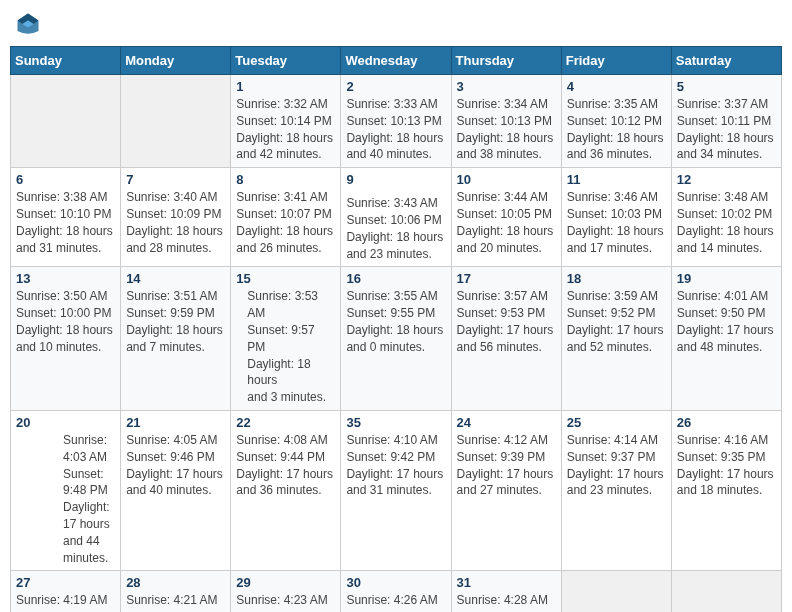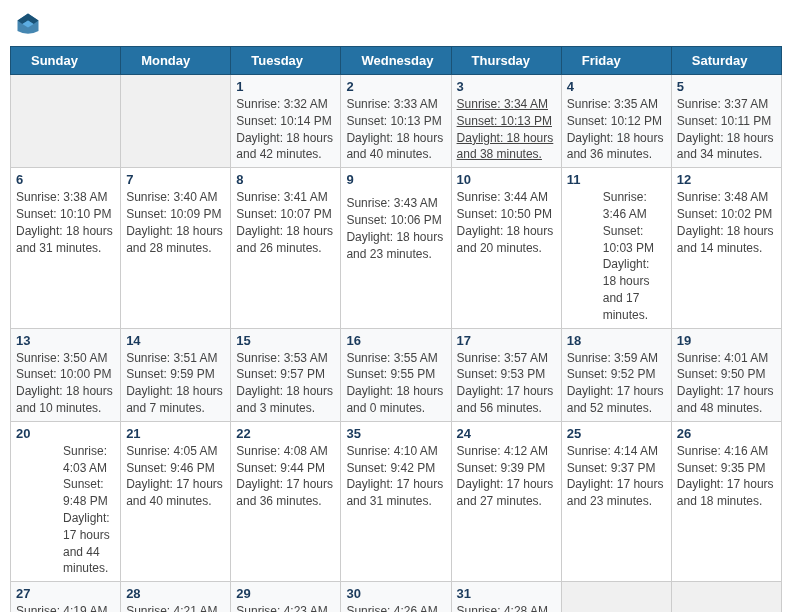--- a/index.html
+++ b/index.html
@@ -49,21 +49,21 @@
     table {
       width: 100%;
       border-collapse: collapse;
       table-layout: fixed;
     }
     thead tr {
       background-color: #2471a3;
       color: white;
     }
     thead th {
-      padding: 6px 20px;
+      padding: 6px 4px;
       font-size: 13px;
       font-weight: bold;
       text-align: left;
       border: 1px solid #1a5276;
     }
     tbody tr {
       background-color: #fff;
     }
     tbody tr:nth-child(odd) {
       background-color: #f8f9fa;
@@ -138,21 +138,21 @@
         </td>
         <td>
           <span class="day-number">2</span>
           <div class="day-info" style="white-space: pre-line;">Sunrise: 3:33 AM
 Sunset: 10:13 PM
 Daylight: 18 hours
 and 40 minutes.</div>
         </td>
         <td>
           <span class="day-number">3</span>
-          <div class="day-info" style="white-space: pre-line; text-decoration: underline;">Sunrise: 3:34 AM
+          <div class="day-info" style="white-space: pre-line;">Sunrise: 3:34 AM
 Sunset: 10:13 PM
 Daylight: 18 hours
 and 38 minutes.</div>
         </td>
         <td>
           <span class="day-number">4</span>
           <div class="day-info" style="white-space: pre-line;">Sunrise: 3:35 AM
 Sunset: 10:12 PM
 Daylight: 18 hours
 and 36 minutes.</div>
@@ -190,27 +190,27 @@
         <td>
           <span class="day-number">9</span>
           <div class="day-info" style="white-space: pre-line; margin-top: 8px;">Sunrise: 3:43 AM
 Sunset: 10:06 PM
 Daylight: 18 hours
 and 23 minutes.</div>
         </td>
         <td>
           <span class="day-number">10</span>
           <div class="day-info" style="white-space: pre-line;">Sunrise: 3:44 AM
-Sunset: 10:50 PM
+Sunset: 10:05 PM
 Daylight: 18 hours
 and 20 minutes.</div>
         </td>
         <td>
           <span class="day-number">11</span>
-          <div class="day-info" style="white-space: pre-line; margin-left: 36px;">Sunrise: 3:46 AM
+          <div class="day-info" style="white-space: pre-line;">Sunrise: 3:46 AM
 Sunset: 10:03 PM
 Daylight: 18 hours
 and 17 minutes.</div>
         </td>
         <td>
           <span class="day-number">12</span>
           <div class="day-info" style="white-space: pre-line;">Sunrise: 3:48 AM
 Sunset: 10:02 PM
 Daylight: 18 hours
 and 14 minutes.</div>
@@ -226,21 +226,21 @@
         </td>
         <td>
           <span class="day-number">14</span>
           <div class="day-info" style="white-space: pre-line;">Sunrise: 3:51 AM
 Sunset: 9:59 PM
 Daylight: 18 hours
 and 7 minutes.</div>
         </td>
         <td>
           <span class="day-number">15</span>
-          <div class="day-info" style="white-space: pre-line;">Sunrise: 3:53 AM
+          <div class="day-info" style="white-space: pre-line; margin-left: 11px;">Sunrise: 3:53 AM
 Sunset: 9:57 PM
 Daylight: 18 hours
 and 3 minutes.</div>
         </td>
         <td>
           <span class="day-number">16</span>
           <div class="day-info" style="white-space: pre-line;">Sunrise: 3:55 AM
 Sunset: 9:55 PM
 Daylight: 18 hours
 and 0 minutes.</div>

